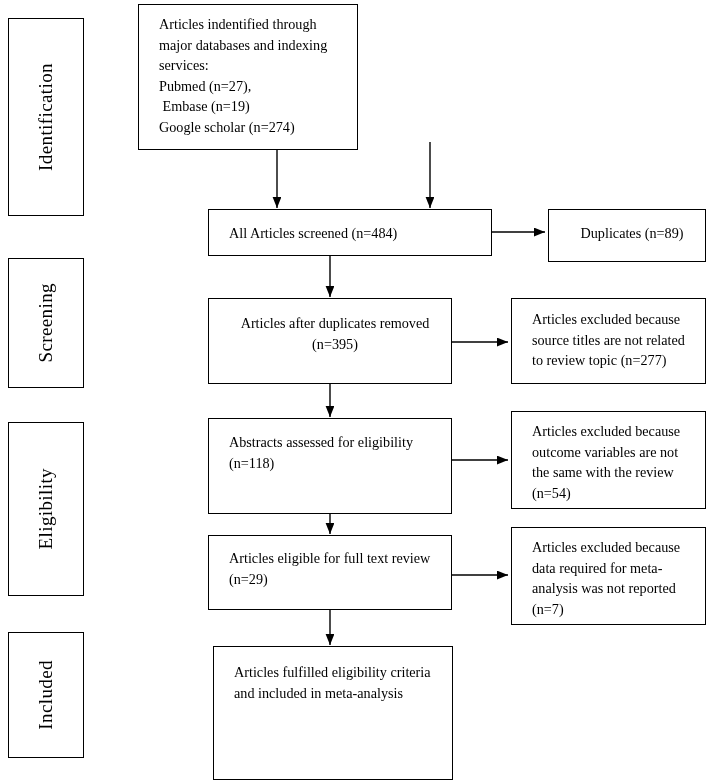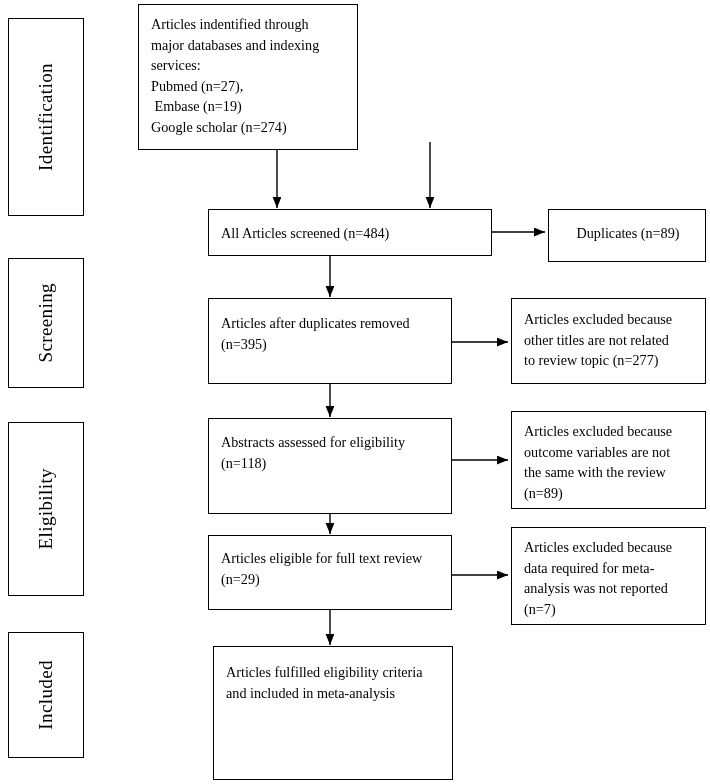--- a/index.html
+++ b/index.html
@@ -29,21 +29,21 @@
     transform: rotate(180deg);
     font-size: 19px;
     letter-spacing: 0.4px;
     white-space: nowrap;
   }
   .box {
     position: absolute;
     border: 1.2px solid #000;
     background: #fff;
     box-sizing: border-box;
-    padding: 9px 10px 8px 12px;
+    padding: 9px 10px 8px 20px;
     font-size: 14.2px;
     line-height: 1.45;
   }
   .box .line { white-space: pre-wrap; }
   svg.connectors {
     position: absolute;
     left: 0;
     top: 0;
     width: 710px;
     height: 784px;
@@ -110,41 +110,41 @@
 
 
   <div class="box" style="left:208px; top:209px; width:284px; height:47px; padding-top:13px; text-align:left;">
     <div class="line">All Articles screened (n=484)</div>
   </div>
 
   <div class="box" style="left:548px; top:209px; width:158px; height:53px; padding-top:13px; text-align:center;">
     <div class="line">Duplicates (n=89)</div>
   </div>
 
-  <div class="box" style="left:208px; top:298px; width:244px; height:86px; padding-top:14px;">
+  <div class="box" style="left:208px; top:298px; width:244px; height:86px; padding-top:14px;text-align:center;">
     <div class="line">Articles after duplicates removed</div>
     <div class="line">(n=395)</div>
   </div>
 
   <div class="box" style="left:511px; top:298px; width:195px; height:86px; padding-top:10px;">
     <div class="line">Articles excluded because</div>
-    <div class="line">other titles are not related</div>
+    <div class="line">source titles are not related</div>
     <div class="line">to review topic (n=277)</div>
   </div>
 
   <div class="box" style="left:208px; top:418px; width:244px; height:96px; padding-top:13px;">
     <div class="line">Abstracts assessed for eligibility</div>
     <div class="line">(n=118)</div>
   </div>
 
   <div class="box" style="left:511px; top:411px; width:195px; height:98px; padding-top:9px;">
     <div class="line">Articles excluded because</div>
     <div class="line">outcome variables are not</div>
     <div class="line">the same with the review</div>
-    <div class="line">(n=89)</div>
+    <div class="line">(n=54)</div>
   </div>
 
   <div class="box" style="left:208px; top:535px; width:244px; height:75px; padding-top:12px;">
     <div class="line">Articles eligible for full text review</div>
     <div class="line">(n=29)</div>
   </div>
 
   <div class="box" style="left:511px; top:527px; width:195px; height:98px; padding-top:9px;">
     <div class="line">Articles excluded because</div>
     <div class="line">data required for meta-</div>

